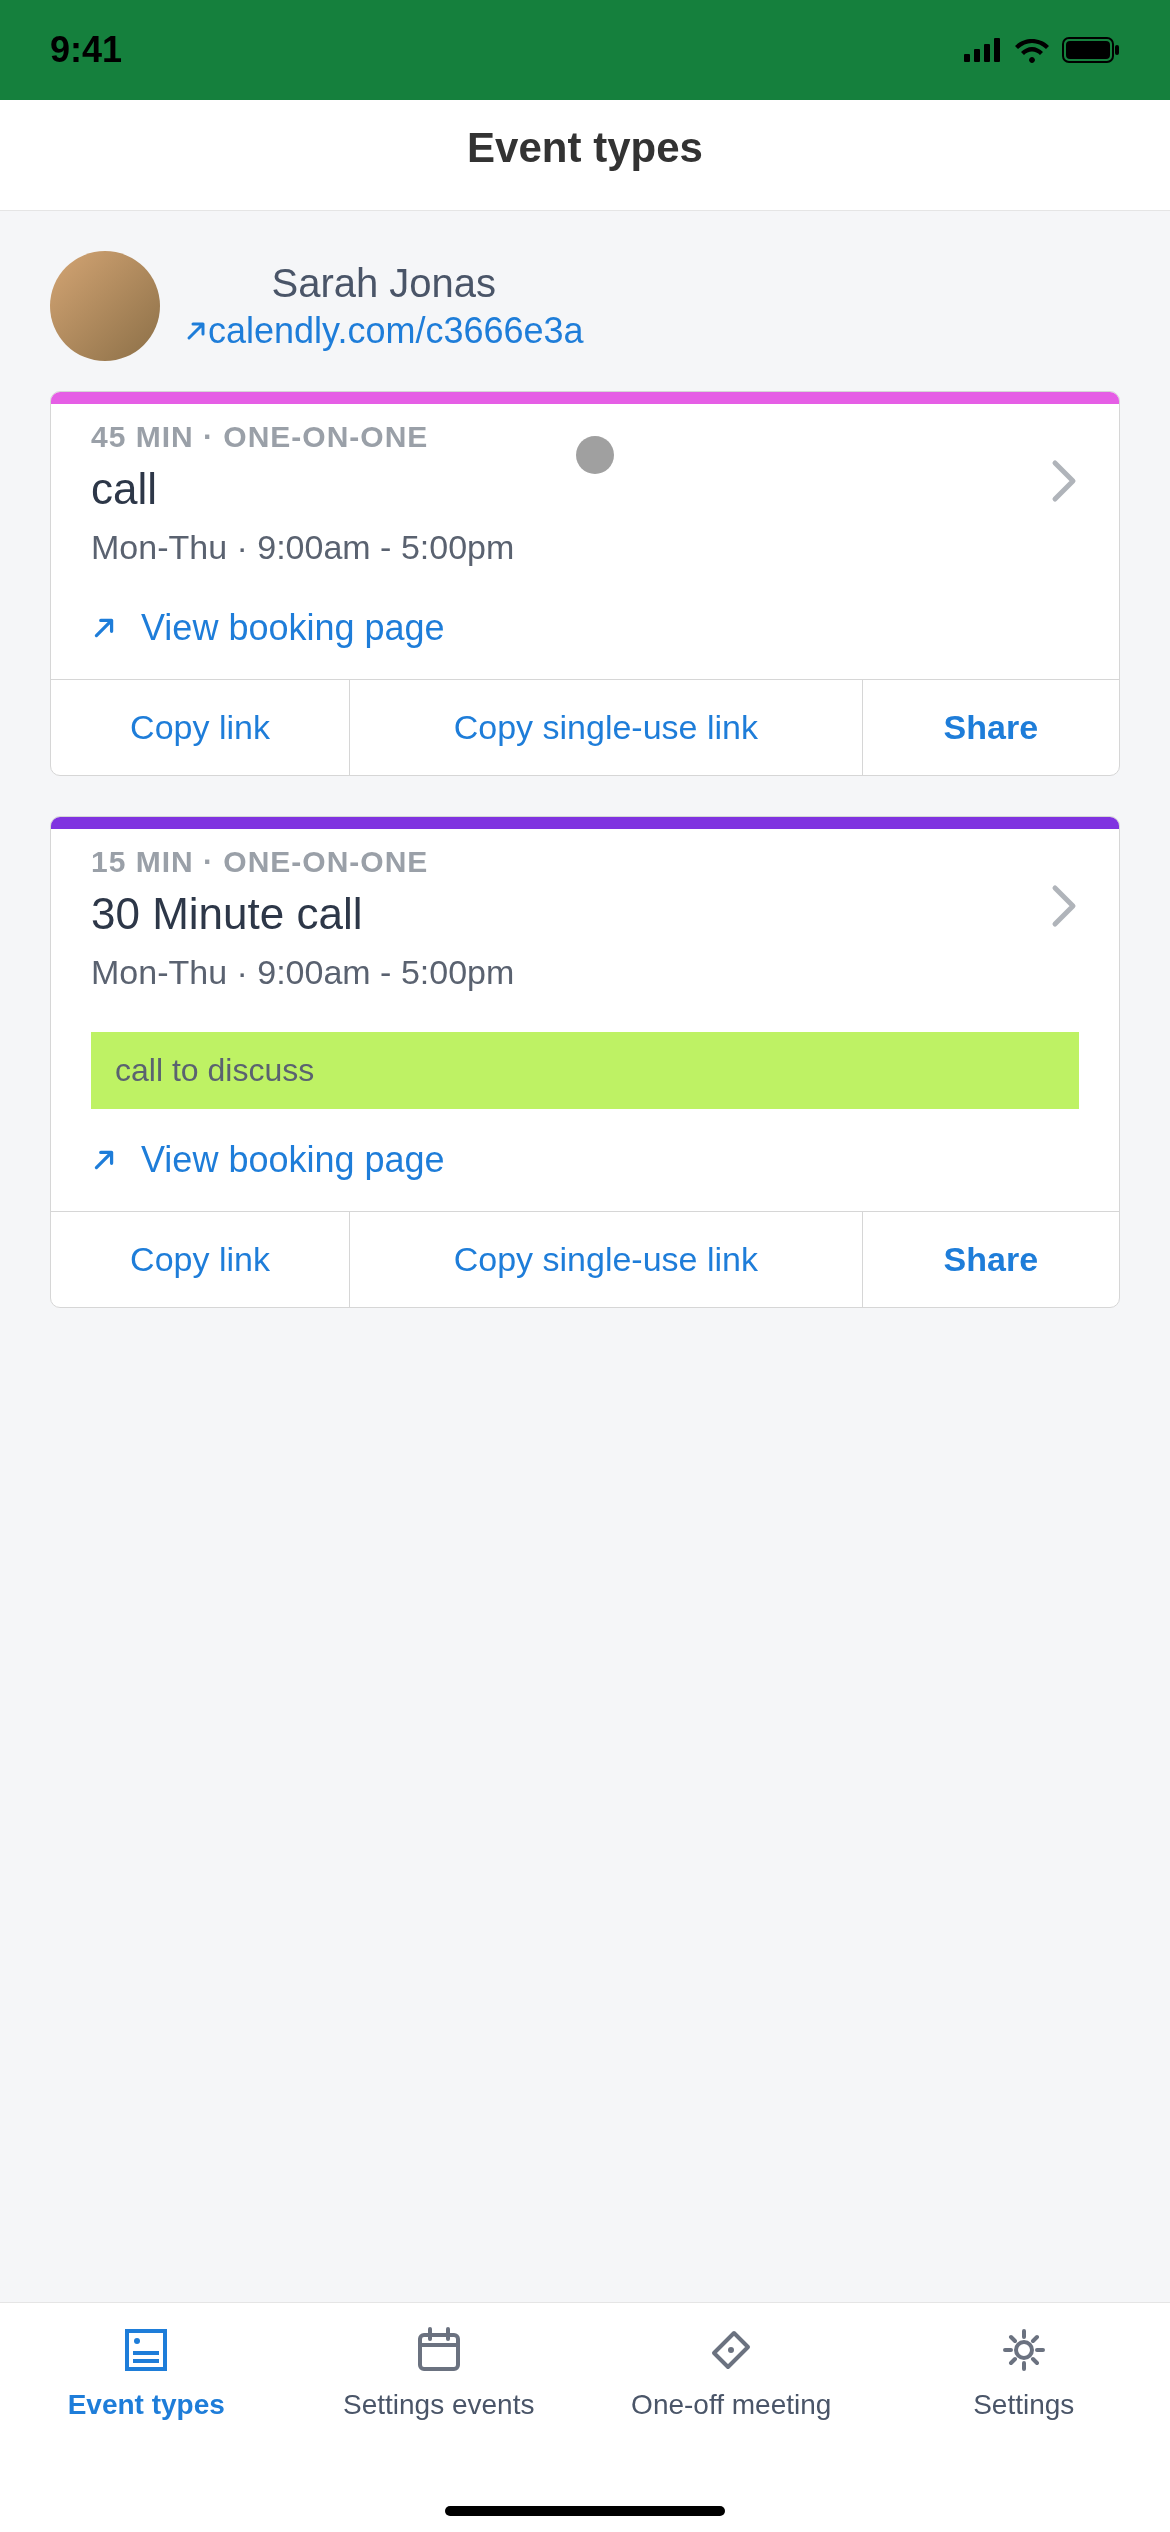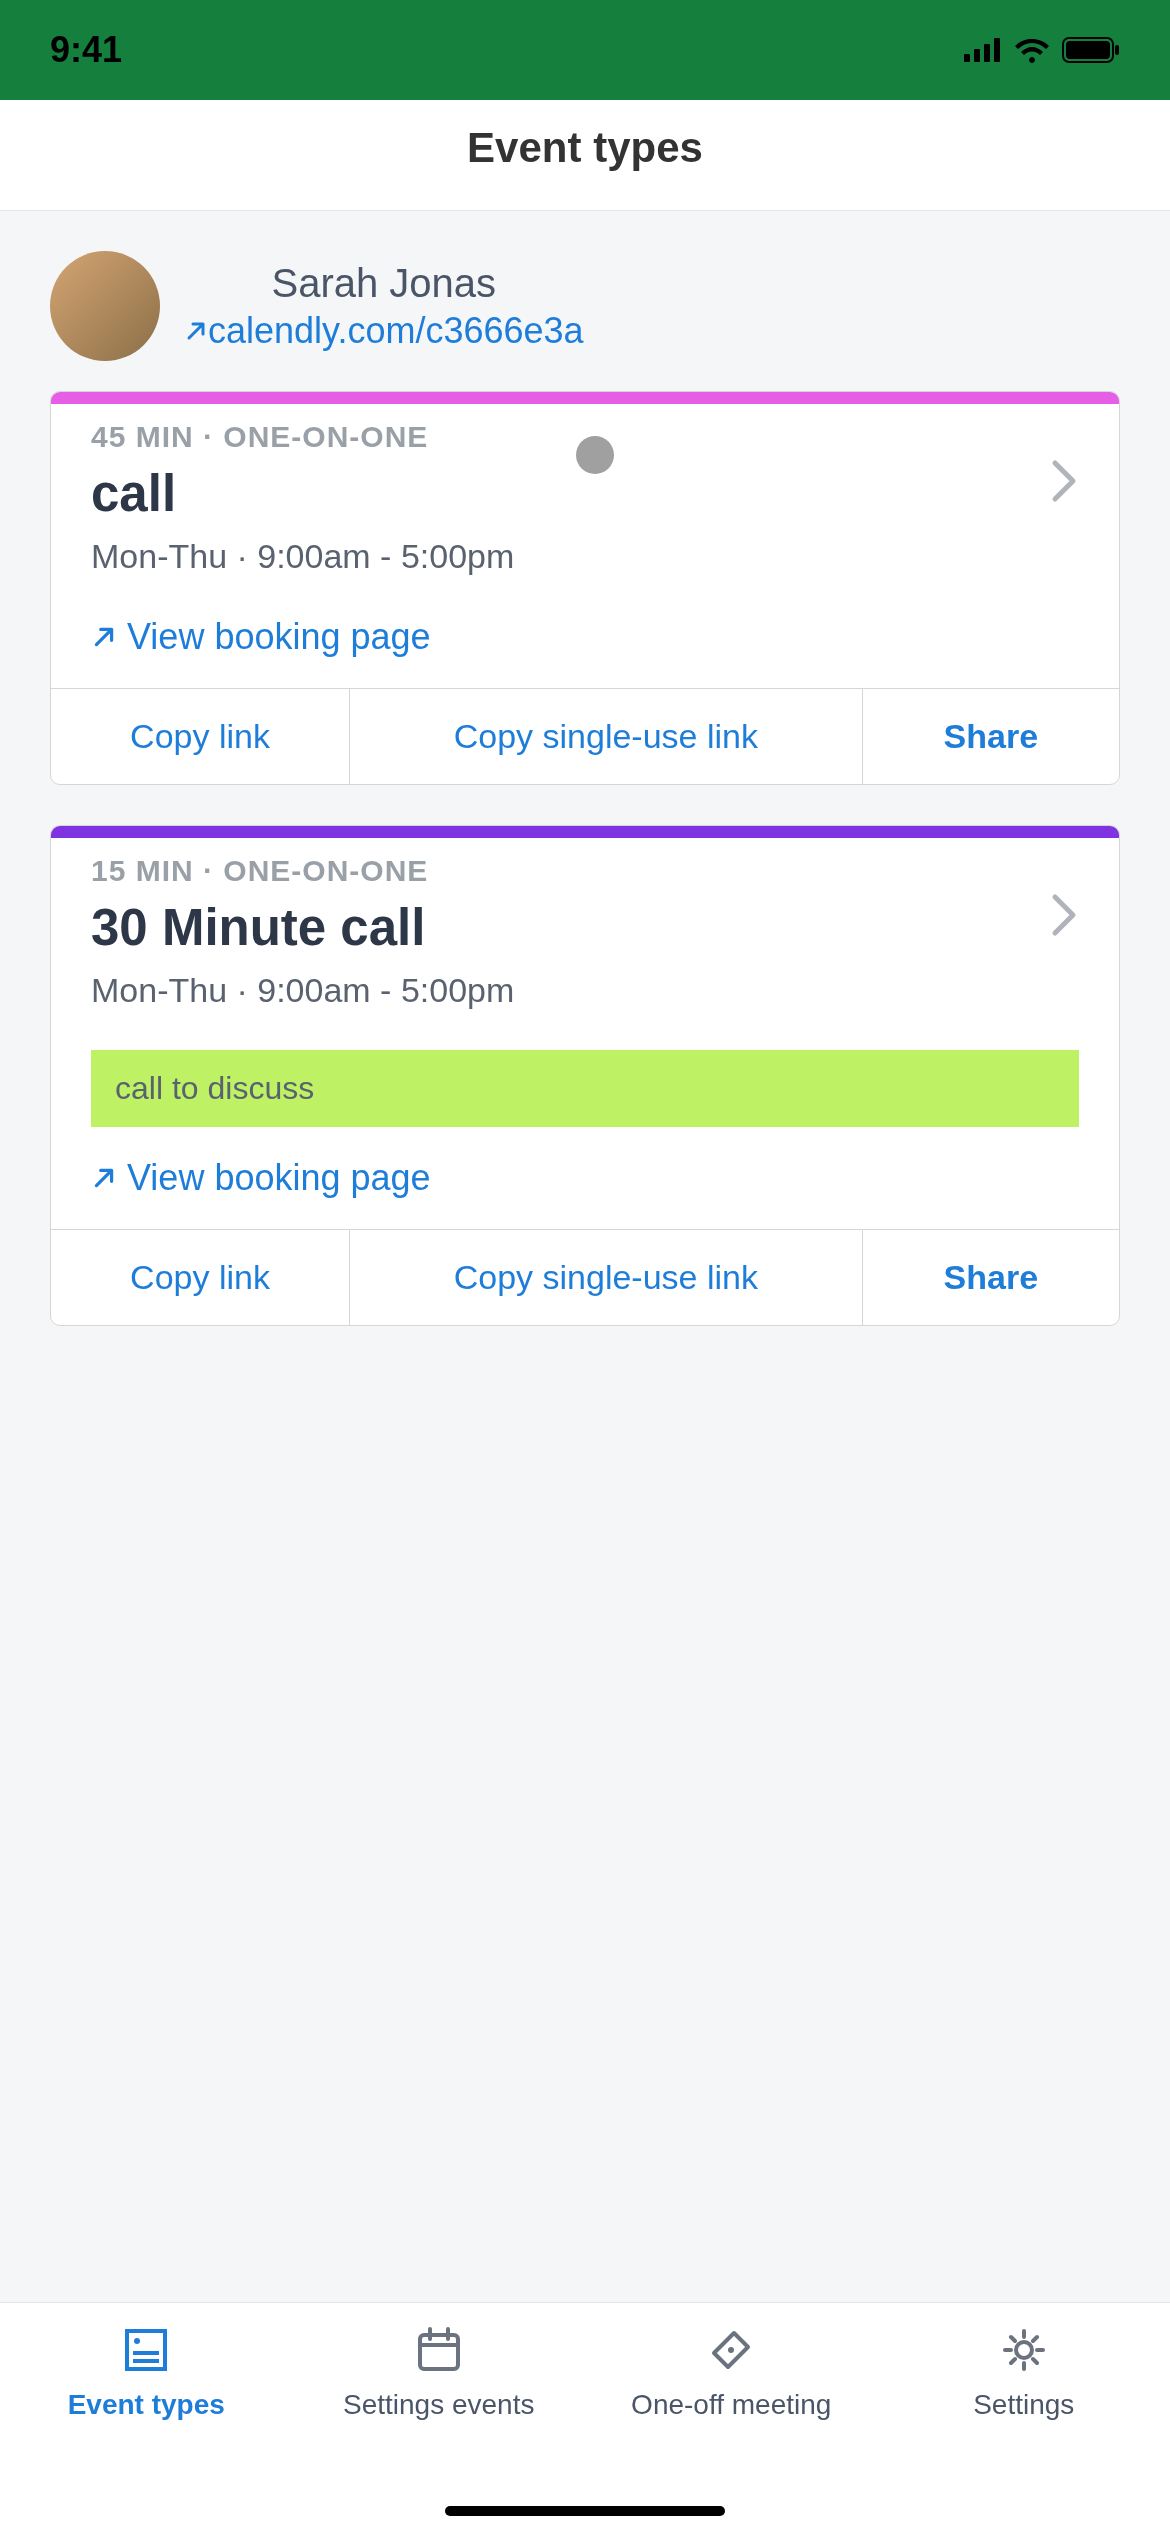--- a/index.html
+++ b/index.html
@@ -19,24 +19,24 @@
 .profile-link { font-size: 36px; color: #1e7dd9; display: flex; align-items: center; }
 
 .content { padding: 0 50px; }
 
 .card { background: #fff; border: 1px solid #d6d6d6; border-radius: 10px; margin-bottom: 40px; overflow: hidden; position: relative; }
 .card-accent { height: 12px; width: 100%; }
 .accent-pink { background: #e55ee5; }
 .accent-purple { background: #8033e0; }
 .card-body { padding: 16px 40px 30px; position: relative; }
 .card-meta { font-size: 30px; font-weight: 700; color: #9aa0a8; letter-spacing: 1px; margin-bottom: 10px; }
-.card-title { font-size: 51px; font-weight: 700; color: #2d3748; margin-bottom: 14px; }
+.card-title { font-size: 44px; font-weight: 400; color: #2d3748; margin-bottom: 14px; }
 .card-schedule { font-size: 34px; color: #5a6270; margin-bottom: 40px; }
 .card-note { background: #bef264; padding: 20px 24px; font-size: 32px; color: #5a6270; margin-bottom: 30px; }
-.view-link { font-size: 36px; color: #1e7dd9; display: flex; align-items: center; gap: 10px; }
+.view-link { font-size: 36px; color: #1e7dd9; display: flex; align-items: center; gap: 24px; }
 .chevron { position: absolute; right: 40px; top: 55px; color: #b0b4ba; }
 .dot { position: absolute; top: 32px; left: 525px; width: 38px; height: 38px; background: #a0a0a0; border-radius: 50%; }
 
 .card-actions { display: flex; border-top: 1px solid #d6d6d6; }
 .action { flex: 0 0 auto; padding: 28px 30px; font-size: 34px; color: #1e7dd9; text-align: center; border-right: 1px solid #d6d6d6; }
 .action:first-child { flex: 0 0 28%; }
 .action:nth-child(2) { flex: 1; }
 .action:last-child { border-right: none; flex: 0 0 24%; font-weight: 600; }
 
 .tabbar { position: absolute; bottom: 0; left: 0; right: 0; height: 230px; background: #fff; border-top: 1px solid #e5e5e5; display: flex; justify-content: space-around; padding-top: 20px; }

